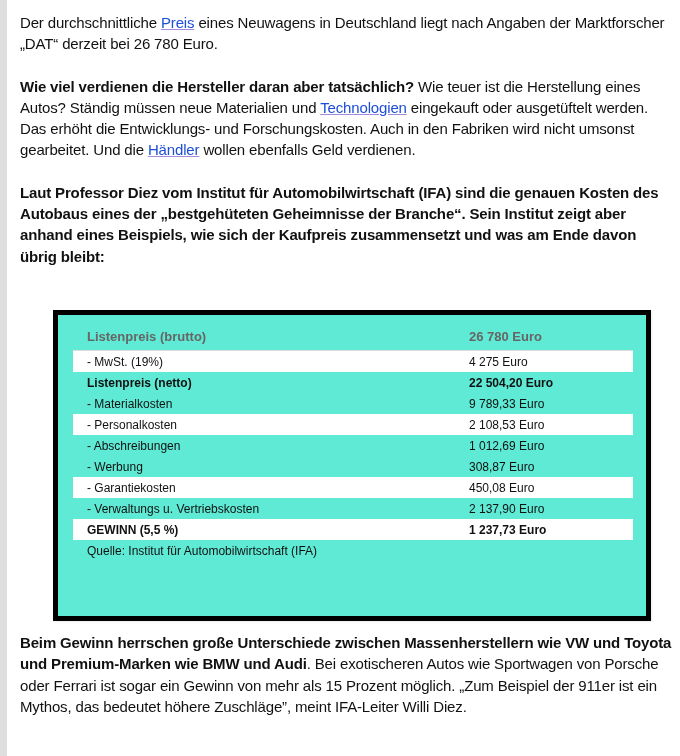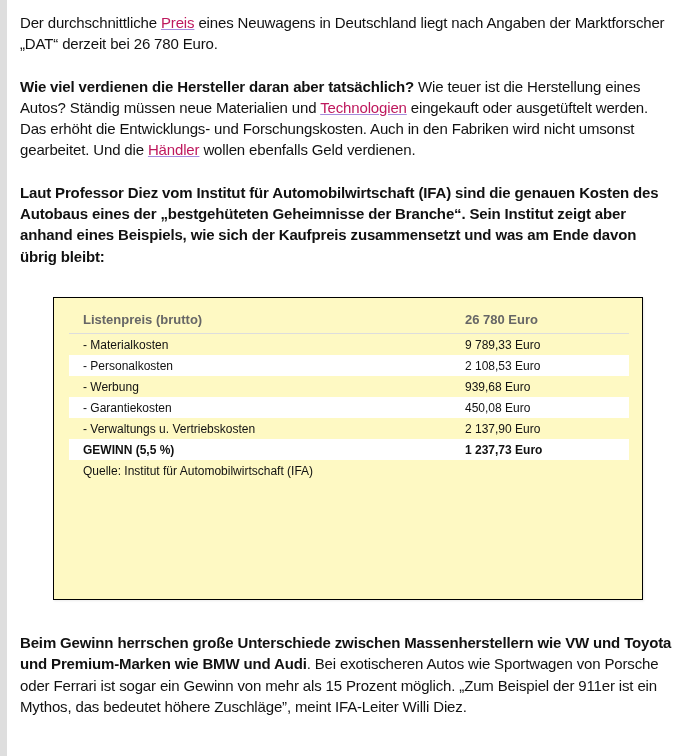--- a/index.html
+++ b/index.html
@@ -13,25 +13,25 @@
     position: absolute; left: 0; top: 0; width: 7px; height: 756px;
     background: #dedede;
   }
   .content {
     position: absolute; left: 20px; top: 12px; width: 656px;
     font-size: 15px; line-height: 21.3px; letter-spacing: -0.15px;
   }
   p { margin: 0 0 21px 0; }
   b { font-weight: bold; }
   a.lnk {
-    color: #be185d; text-decoration: underline; text-decoration-color: #a58bdc;
+    color: #1d4ed8; text-decoration: underline; text-decoration-color: #a58bdc;
   }
   .table-box {
-    position: absolute; left: 53px; top: 297px; width: 588px; height: 301px;
-    background: #fef9c3; border: 1px solid #000000;
+    position: absolute; left: 53px; top: 310px; width: 588px; height: 301px;
+    background: #5eead4; border: 5px solid #000000;
     box-shadow: 1px 1px 2px rgba(0,0,0,0.08);
   }
   .tbl {
     position: absolute; left: 15px; top: 7px; width: 560px;
     border-collapse: collapse; font-size: 12px; color: #111;
   }
   .tbl td { padding: 0 0 0 14px; height: 21px; }
   .tbl td.val { width: 164px; padding-left: 0; }
   .tbl tr.head td {
     height: 28px; color: #666666; font-weight: bold; font-size: 13px;
@@ -56,31 +56,43 @@
   <p><b>Laut Professor Diez vom Institut für Automobilwirtschaft (IFA) sind die genauen Kosten des Autobaus eines der „bestgehüteten Geheimnisse der Branche“. Sein Institut zeigt aber anhand eines Beispiels, wie sich der Kaufpreis zusammensetzt und was am Ende davon übrig bleibt:</b></p>
 </div>
 
 <div class="table-box">
   <table class="tbl">
     <tbody id="tbl-body">
       <tr class="head">
         <td>Listenpreis (brutto)</td>
         <td class="val">26 780 Euro</td>
       </tr>
+    <tr class="white">
+          <td>- MwSt. (19%)</td>
+          <td class="val">4 275 Euro</td>
+        </tr>
+        <tr class="gray bold">
+          <td>Listenpreis (netto)</td>
+          <td class="val">22 504,20 Euro</td>
+        </tr>
         <tr class="gray">
           <td>- Materialkosten</td>
           <td class="val">9 789,33 Euro</td>
         </tr>
         <tr class="white">
           <td>- Personalkosten</td>
           <td class="val">2 108,53 Euro</td>
         </tr>
         <tr class="gray">
+          <td>- Abschreibungen</td>
+          <td class="val">1 012,69 Euro</td>
+        </tr>
+        <tr class="gray">
           <td>- Werbung</td>
-          <td class="val">939,68 Euro</td>
+          <td class="val">308,87 Euro</td>
         </tr>
         <tr class="white">
           <td>- Garantiekosten</td>
           <td class="val">450,08 Euro</td>
         </tr>
         <tr class="gray">
           <td>- Verwaltungs u. Vertriebskosten</td>
           <td class="val">2 137,90 Euro</td>
         </tr>
         <tr class="white bold">

